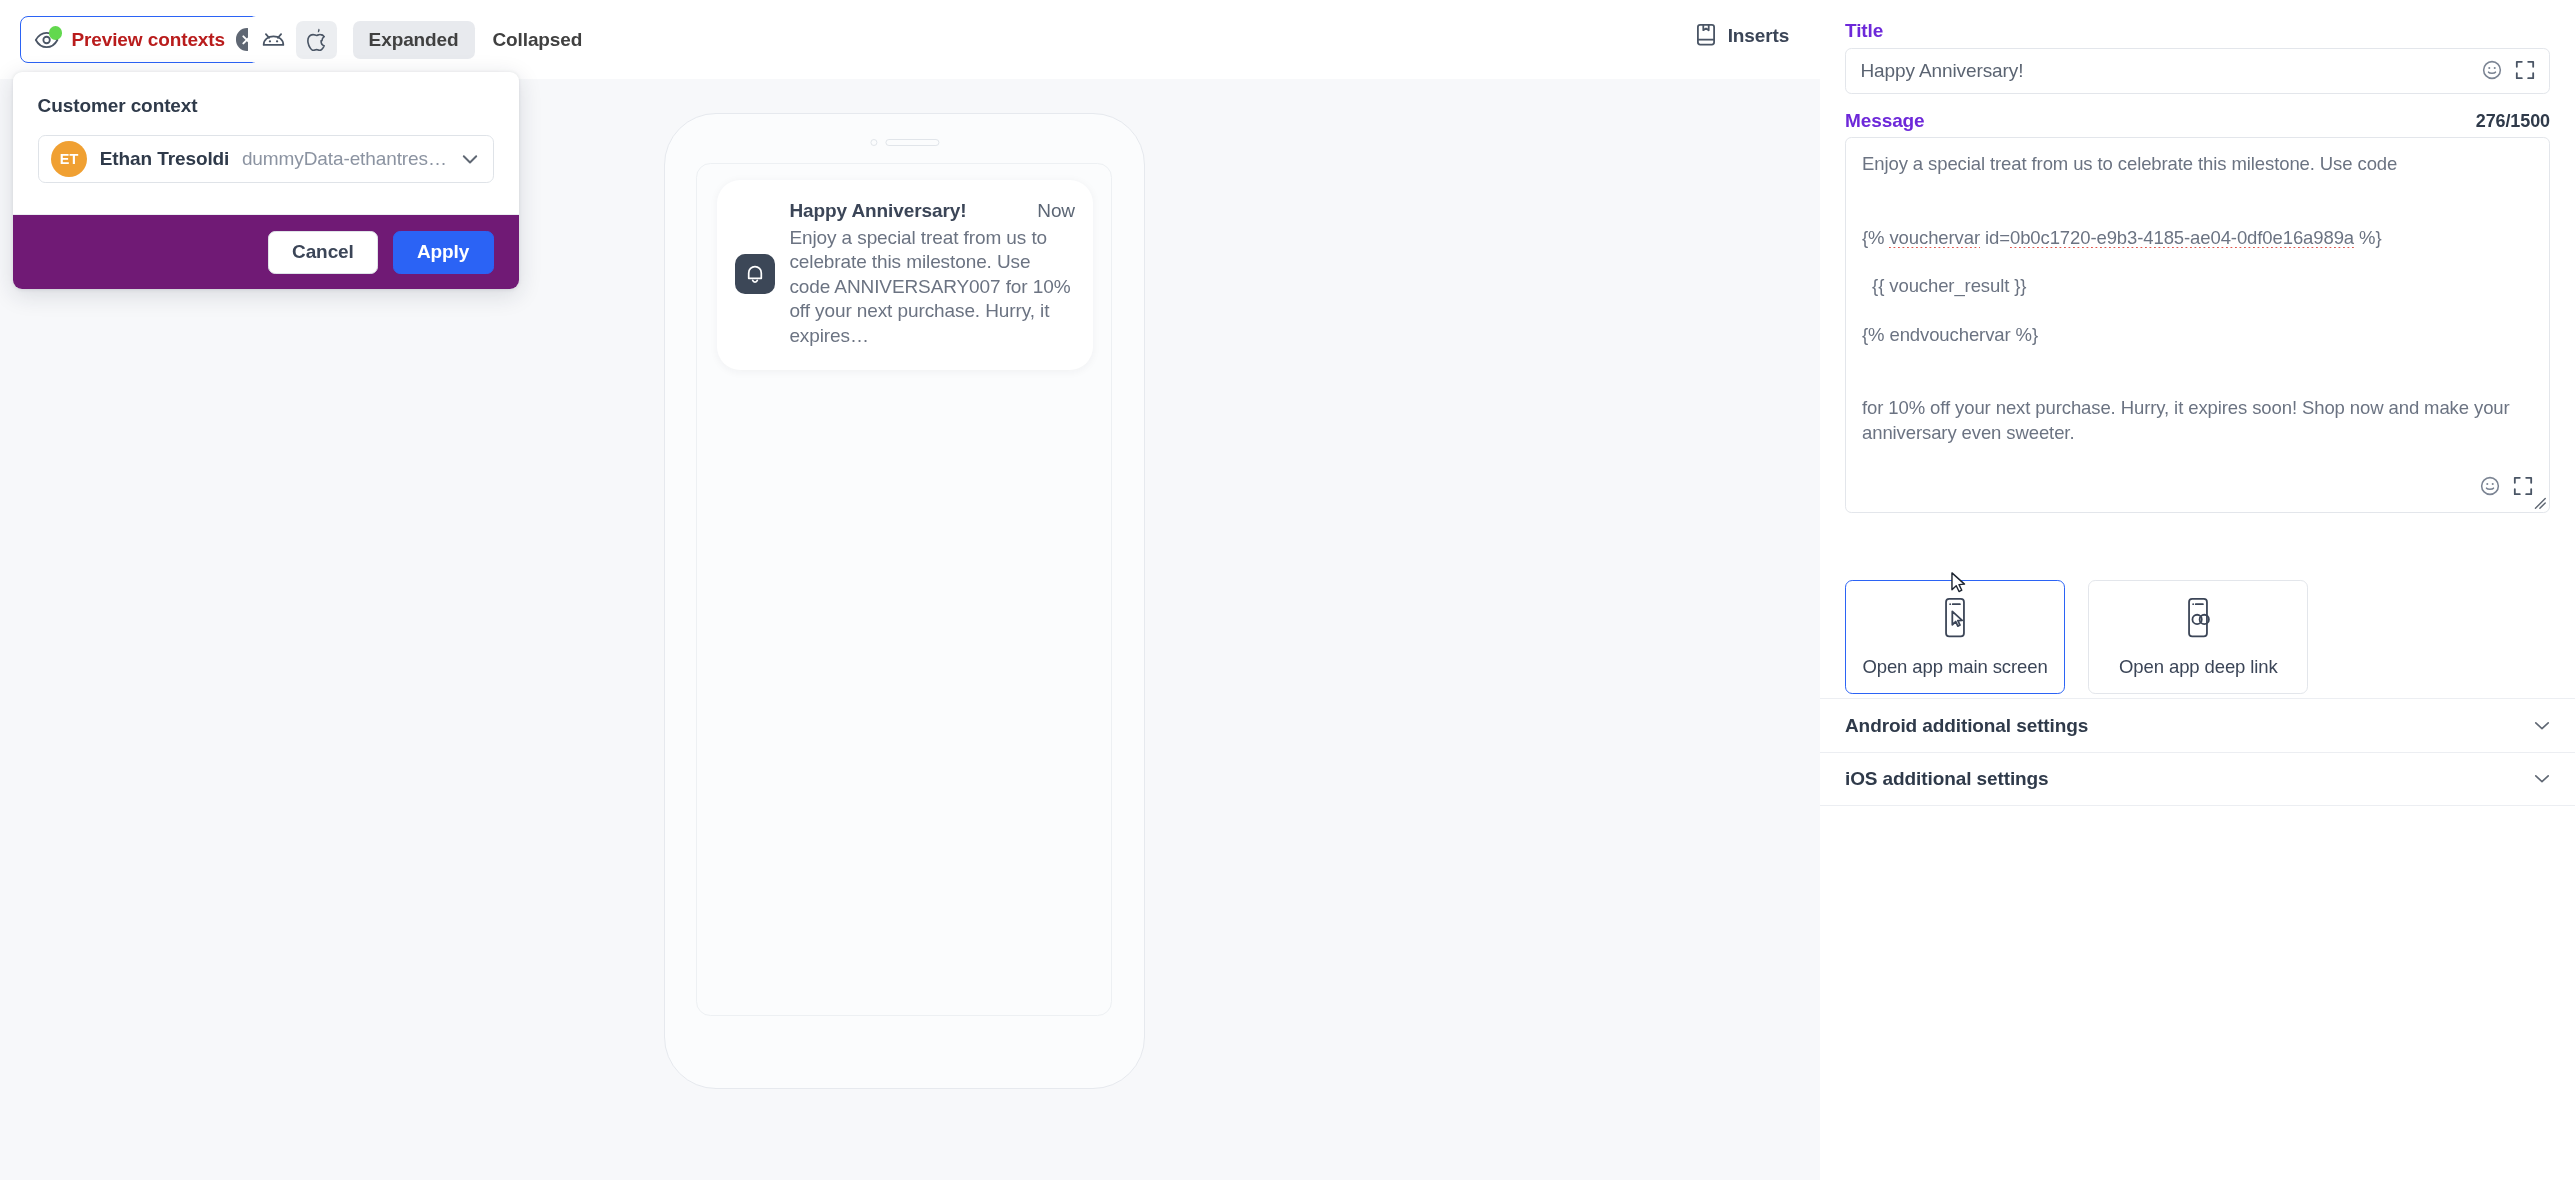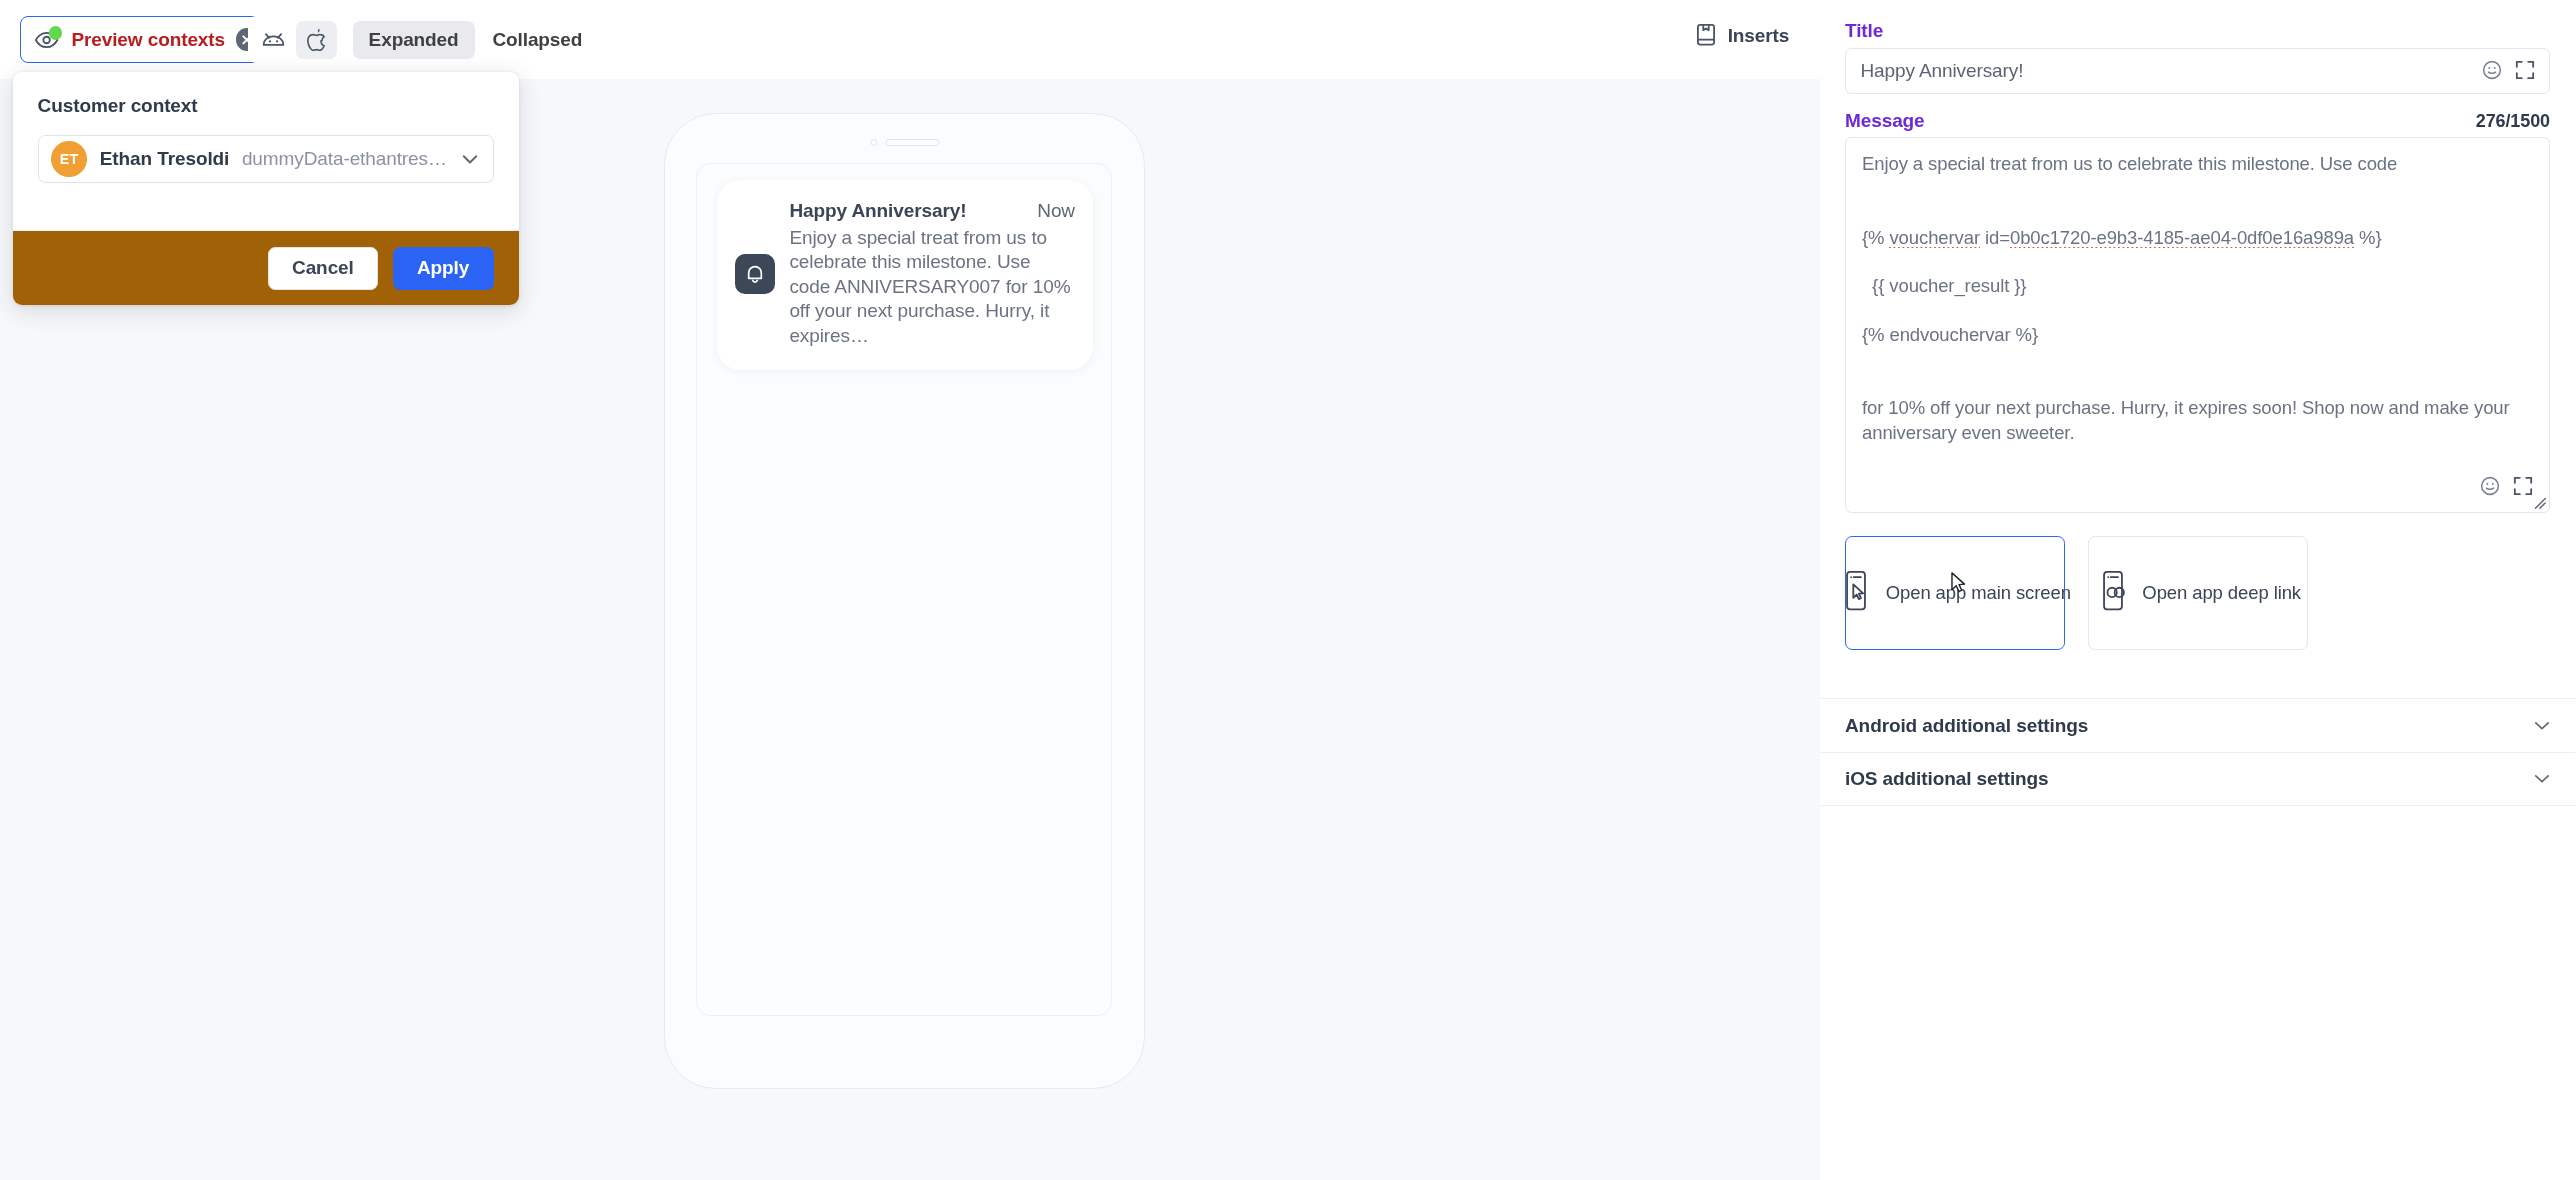--- a/index.html
+++ b/index.html
@@ -206,26 +206,25 @@
   }
   .ctx-email {
     font-size: 19px; color: #8b93a1; white-space: nowrap;
     overflow: hidden; text-overflow: ellipsis; flex: 1;
     letter-spacing: -0.1px;
   }
   .chev { flex: 0 0 auto; display:flex; }
 
   .popover-footer {
     border-top: 0.9px solid #eceef2;
-    background: #a16207;
+    background: #701a75;
     padding: 15.3px 25px;
     display: flex;
     justify-content: flex-end;
     gap: 14.4px;
-    margin-top: 16px;
   }
   .btn {
     height: 43px;
     padding: 0 23.4px;
     border-radius: 7.2px;
     font-size: 19px;
     font-weight: 600;
     display: flex; align-items: center; justify-content: center;
     cursor: pointer;
     letter-spacing: -0.1px;
@@ -396,24 +395,26 @@
     display: flex;
     gap: 23.4px;
   }
   .card {
     width: 220px;
     height: 114px;
     border: 0.9px solid #e3e6eb;
     border-radius: 7.2px;
     background: #ffffff;
     display: flex;
+    flex-direction: column;
     align-items: center;
     justify-content: center;
     gap: 12.6px;
     cursor: pointer;
+    margin-top: 44px;
   }
   .card.selected { border: 1.8px solid #2b63f5; }
   .card-label {
     font-size: 18.5px;
     color: #3b4557;
     letter-spacing: -0.1px;
     white-space: nowrap;
   }
 
   

